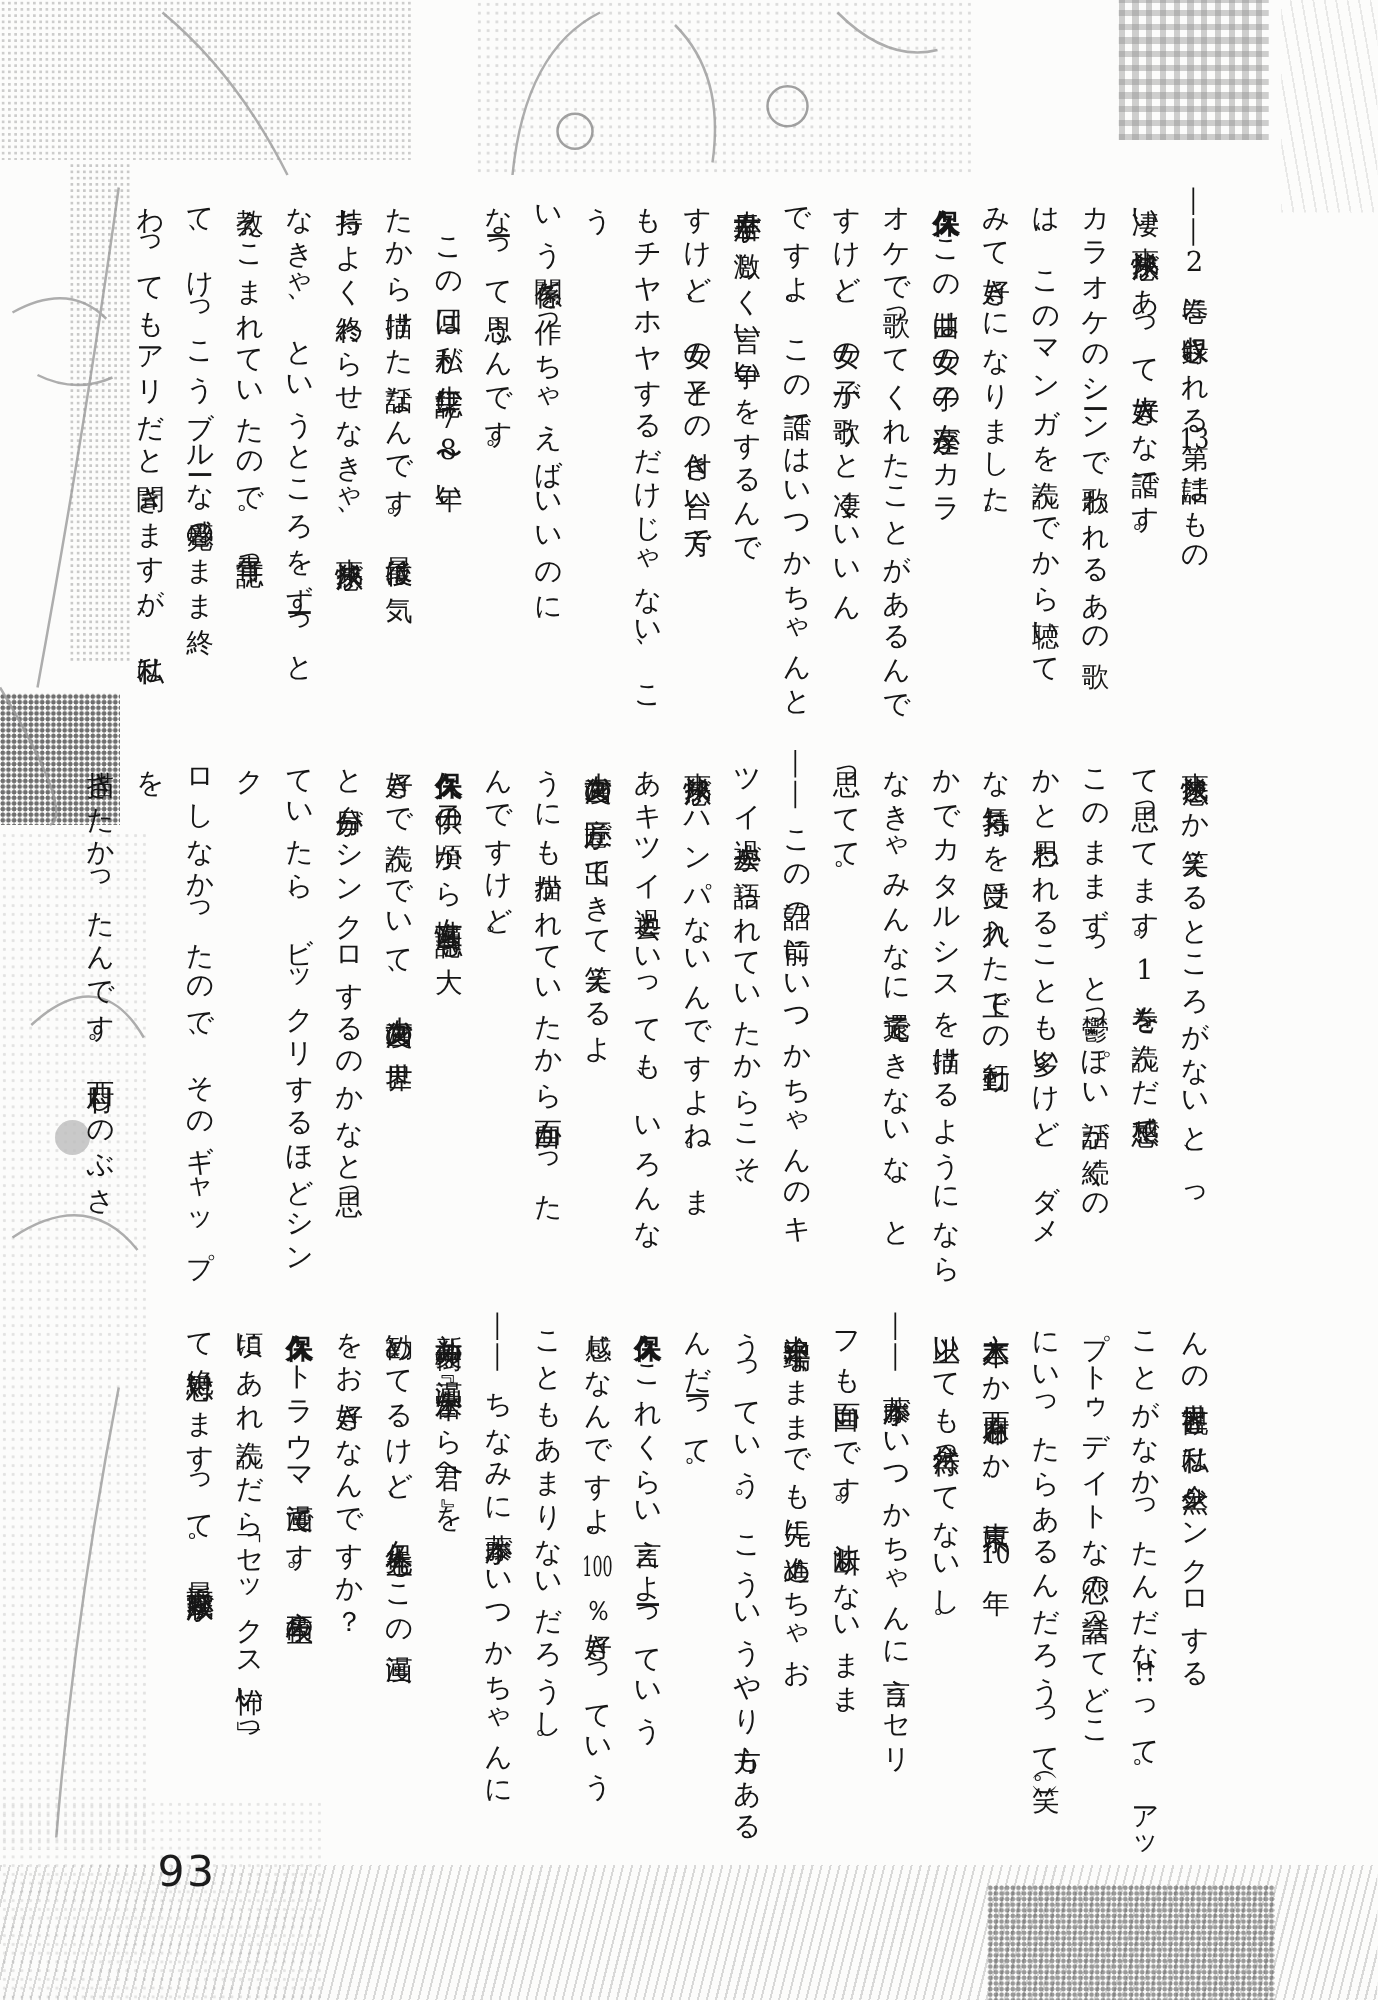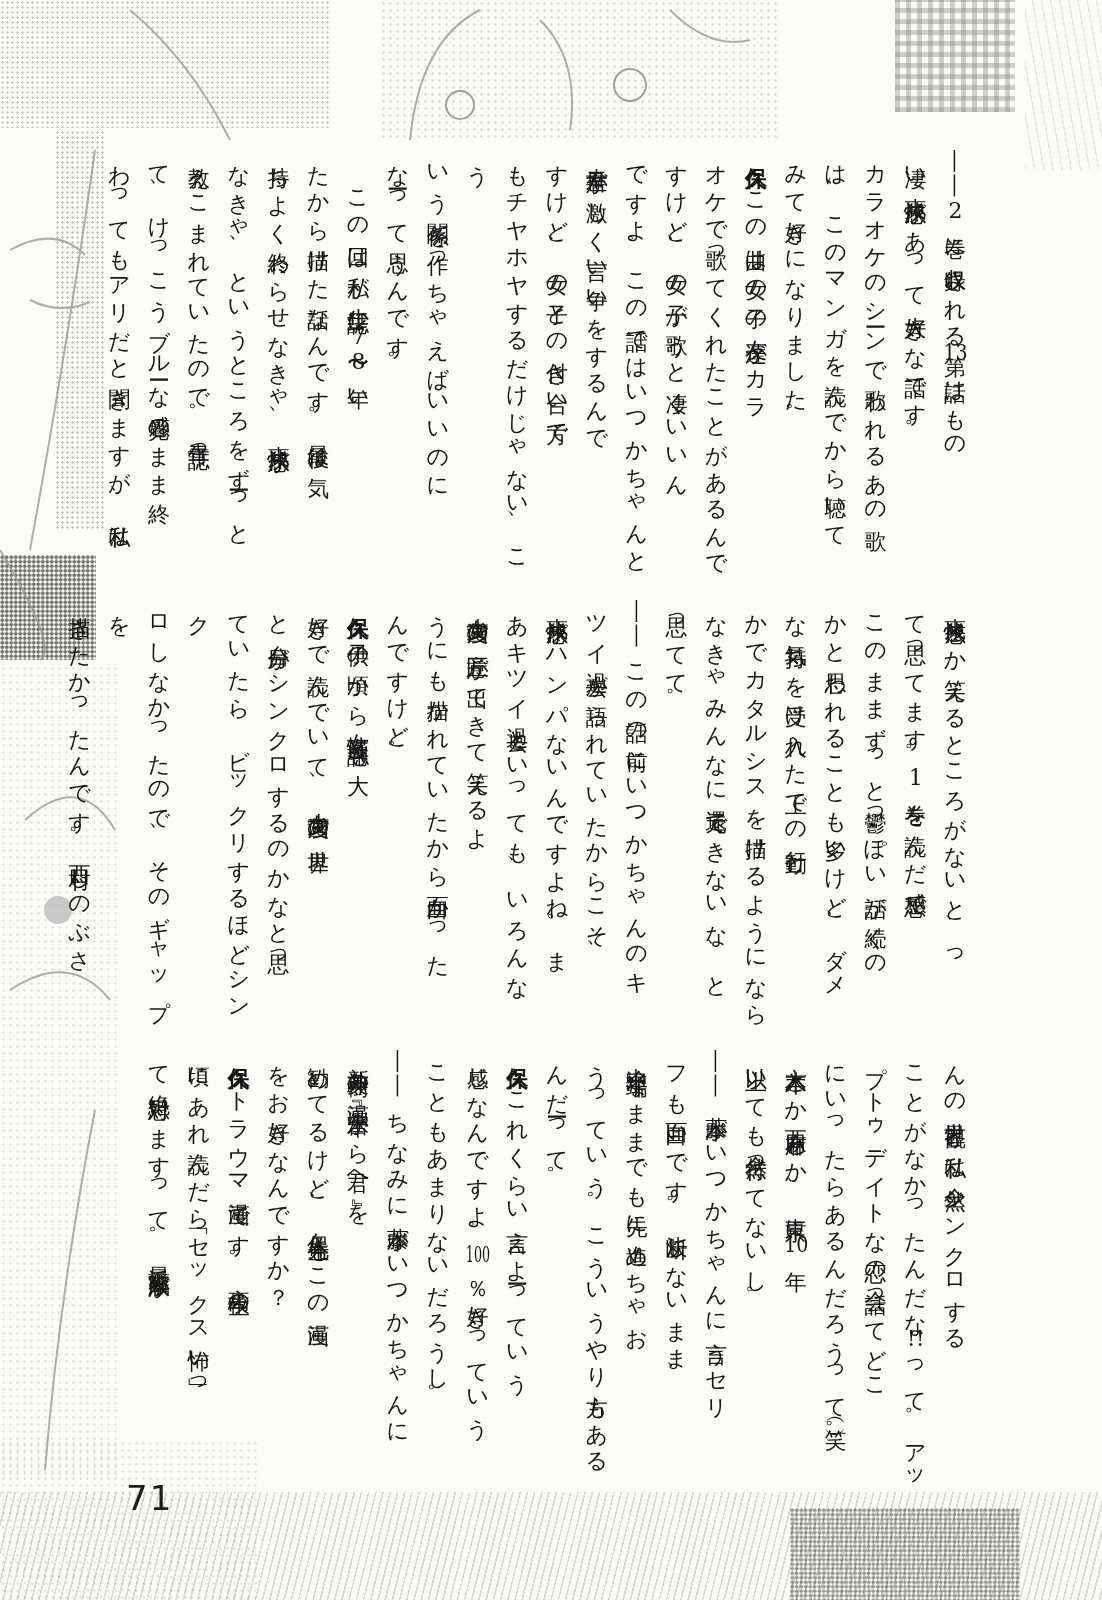--- a/index.html
+++ b/index.html
@@ -141,13 +141,13 @@
     <p class="tcol">こともあまりないだろうし。</p>
     <p class="tcol">――ちなみに藤本がいつかちゃんに</p>
     <p class="tcol">新井英樹の漫画『宮本から君へ』を</p>
     <p class="tcol">勧めてるけど、久保先生もこの漫画</p>
     <p class="tcol">をお好きなんですか？</p>
     <p class="tcol"><b class="spk">久保</b>　トラウマ漫画です。高校生の</p>
     <p class="tcol">頃にあれ読んだら「セックス怖い」っ</p>
     <p class="tcol">て絶対思いますって。最近愛蔵版が</p>
   </div>
 
-<div class="pagenum">71</div>
+<div class="pagenum">93</div>
 
 </body></html>

